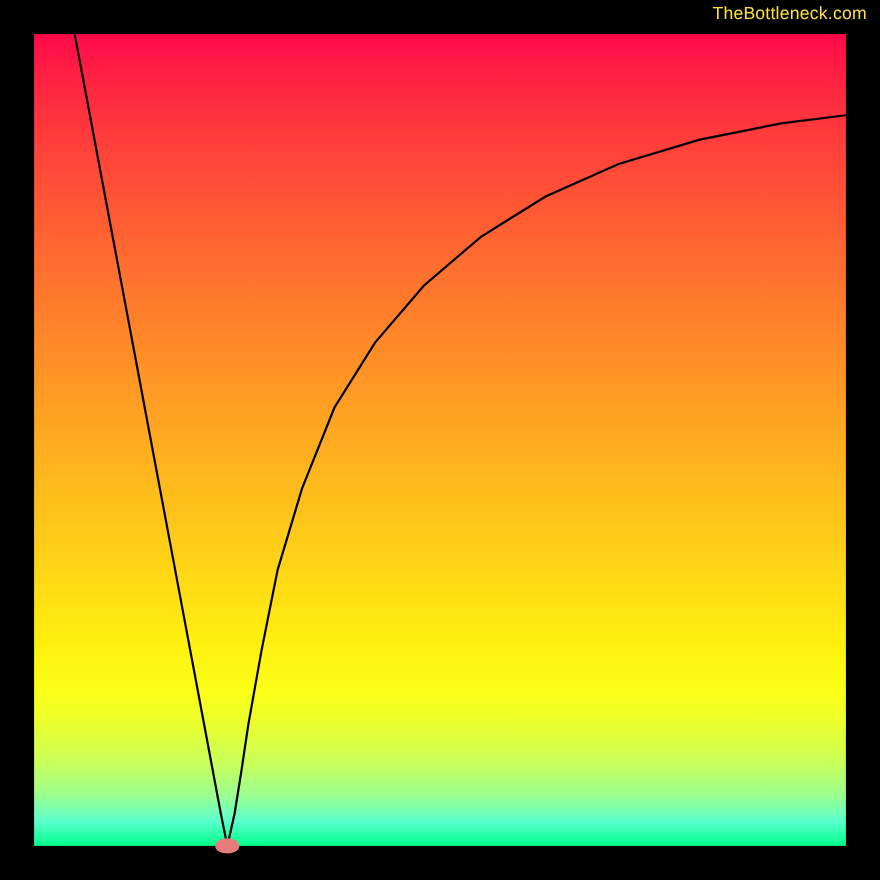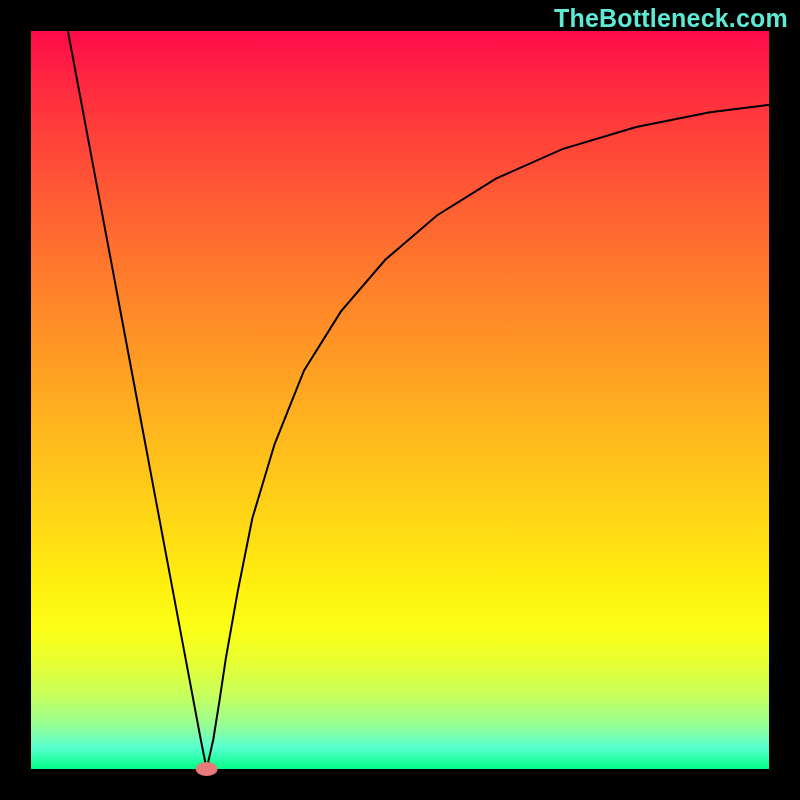--- a/index.html
+++ b/index.html
@@ -49,23 +49,23 @@
     left: 31px;
     top: 31px;
     width: 738px;
     height: 738px;
     overflow: visible;
   }
   .watermark {
     position: absolute;
     top: 4px;
     right: 12px;
-    color: #5eead4;
-    font-size: 25px;
-    font-weight: 700;
+    color: #fde047;
+    font-size: 16px;
+    font-weight: 400;
     letter-spacing: 0.2px;
   }
 </style>
 </head>
 <body>
 
 <div class="frame">
   <div class="plot-area"></div>
 
   <svg class="curve" viewBox="0 0 738 738">

